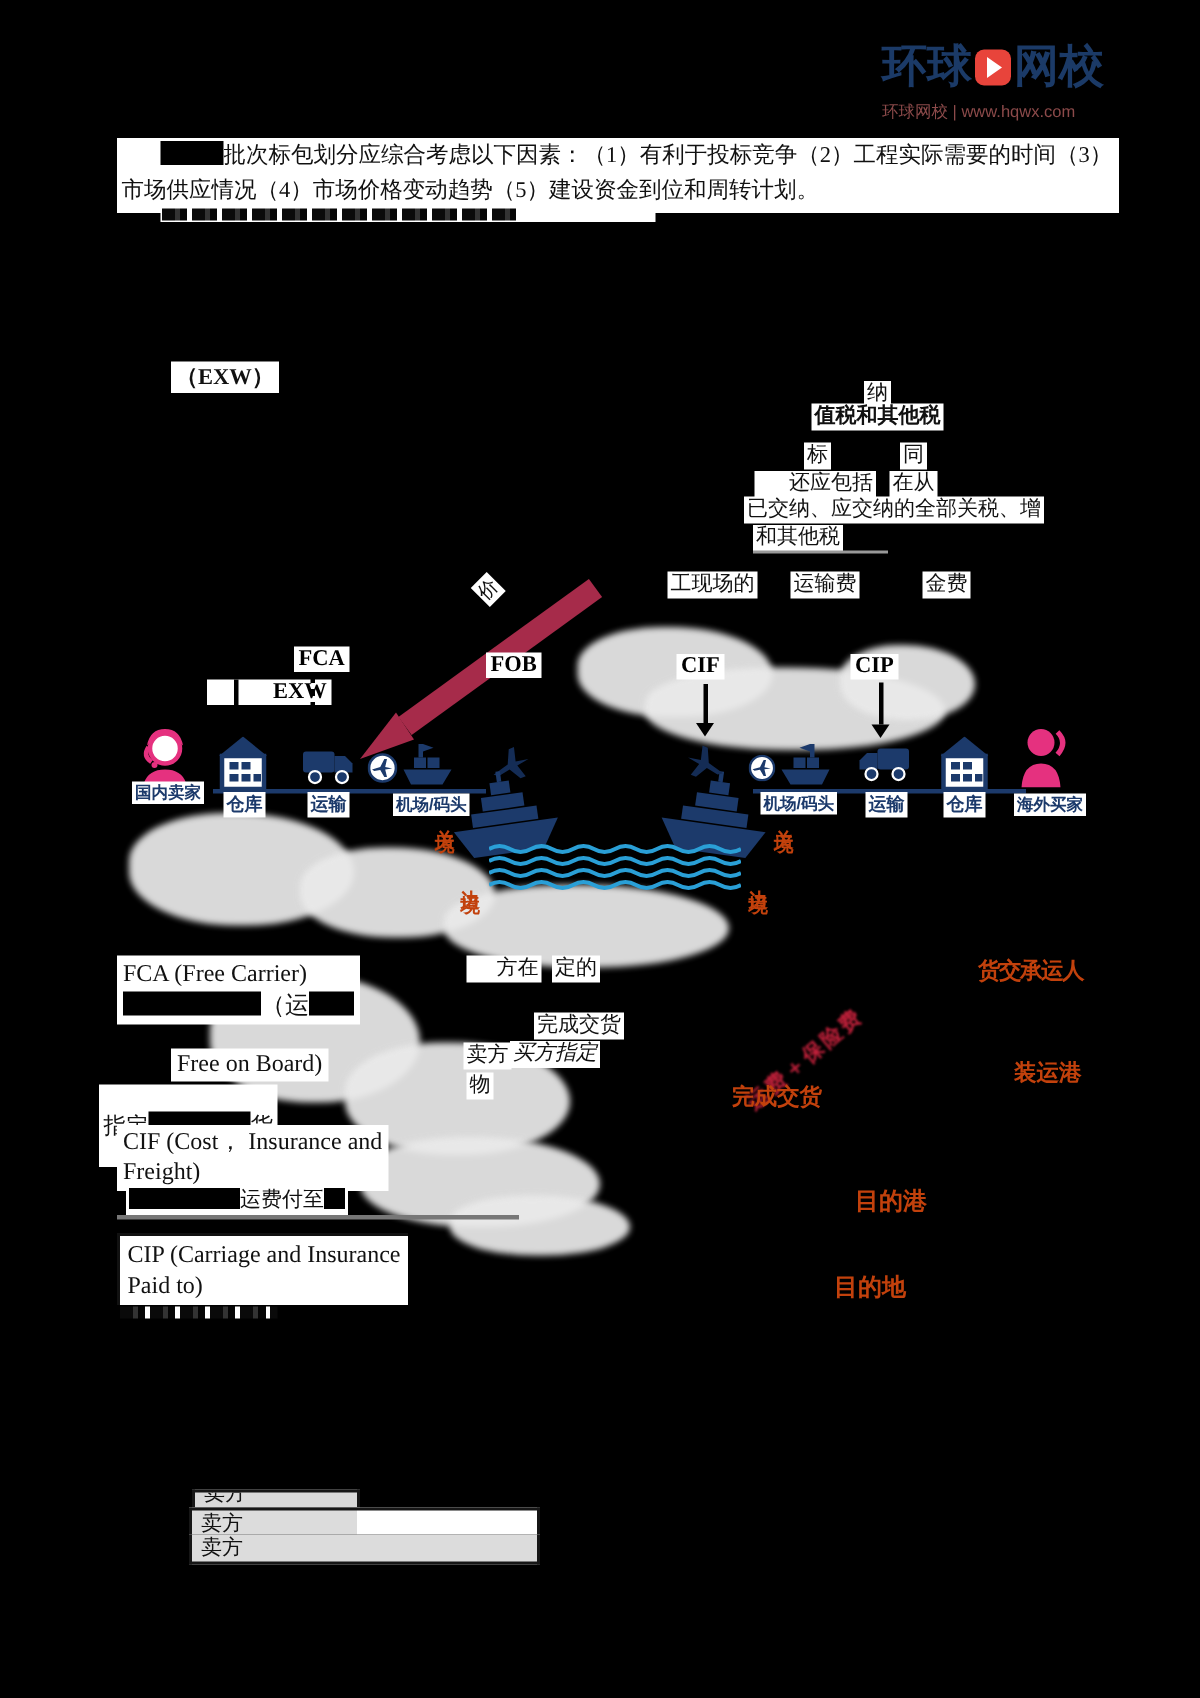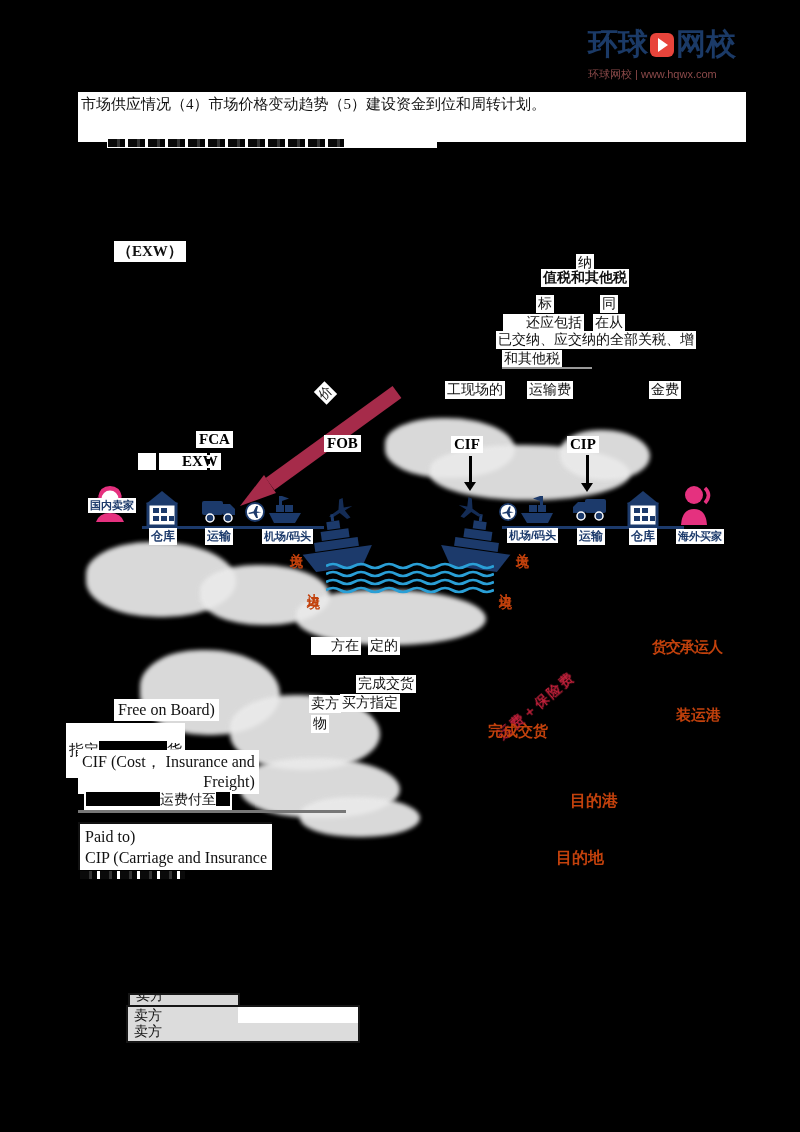--- a/index.html
+++ b/index.html
@@ -49,40 +49,43 @@
       <span>环球</span>
       <span style="display:inline-block;width:24px;height:24px;background:#e8443b;border-radius:6px;margin:0 2px;position:relative;">
         <span style="position:absolute;left:8px;top:5px;width:0;height:0;border-left:10px solid #fff;border-top:7px solid transparent;border-bottom:7px solid transparent;"></span>
       </span>
       <span>网校</span>
     </div>
     <div style="font-size:11px;margin-top:2px;color:#8c4a4a;font-family:'Liberation Sans',sans-serif;">环球网校 | www.hqwx.com</div>
   </div>
 
   <div class="patch" style="left:78px;top:92px;width:662px;height:48px;font-size:15px;line-height:23px;padding:1px 3px;">
+    <div>
+      <span class="redact" style="width:42px;margin-left:26px;"></span><span>批次标包划分应综合考虑以下因素：（1）有利于投标竞争（2）工程实际需要的时间（3）</span>
+    </div>
     <div>市场供应情况（4）市场价格变动趋势（5）建设资金到位和周转计划。</div>
   </div>
   <div class="patch" style="left:107px;top:138px;width:330px;height:10px;">
     <div class="noise" style="position:absolute;left:1px;top:1px;width:236px;height:8px;"></div>
   </div>
 
   <div class="patch" style="left:114px;top:241px;font-size:15px;font-weight:bold;padding:1px 3px;">（EXW）</div>
 
   <div class="patch frag" style="left:576px;top:254px;">纳</div>
   <div class="patch frag" style="left:541px;top:269px;font-weight:bold;">值税和其他税</div>
   <div class="patch frag" style="left:536px;top:295px;">标</div>
   <div class="patch frag" style="left:600px;top:295px;">同</div>
   <div class="patch frag" style="left:503px;top:314px;padding-left:23px;">还应包括</div>
   <div class="patch frag" style="left:593px;top:314px;">在从</div>
   <div class="patch frag" style="left:496px;top:331px;">已交纳、应交纳的全部关税、增</div>
   <div class="patch frag" style="left:502px;top:350px;">和其他税</div>
   <div style="position:absolute;left:502px;top:367px;width:90px;height:2px;background:#999;z-index:4;"></div>
   <div class="patch frag" style="left:445px;top:381px;">工现场的</div>
   <div class="patch frag" style="left:527px;top:381px;">运输费</div>
-  <div class="patch frag" style="left:649px;top:381px;">金费</div>
+  <div class="patch frag" style="left:615px;top:381px;">金费</div>
 
   <svg class="icon" style="left:222px;top:380px;z-index:3;" width="190" height="140" viewBox="0 0 190 140">
     <line x1="175" y1="12" x2="48" y2="104" stroke="#a62b4a" stroke-width="15"></line>
     <polygon points="18,126 54,113 42,95" fill="#a62b4a"></polygon>
   </svg>
   <div class="patch" style="left:318px;top:384px;font-size:13px;transform:rotate(-45deg);padding:0 1px;">价</div>
 
   <div class="term" style="left:138px;top:453px;padding-left:44px;">EXW</div>
   <div class="term" style="left:196px;top:431px;">FCA</div>
   <div class="term" style="left:324px;top:435px;">FOB</div>
@@ -100,21 +103,21 @@
   <div class="shaft" style="left:586px;top:455px;height:28px;"></div>
   <div class="ahead" style="left:581px;top:483px;"></div>
 
   <svg class="icon" style="left:90px;top:482px;" width="40" height="40" viewBox="0 0 40 40">
     <path d="M8 15 Q10 4 20 4 Q30 4 32 15 Q25 9 20 11 Q14 9 8 15 Z" fill="#e5317f"></path>
     <circle cx="20" cy="17" r="10" fill="#fff" stroke="#e5317f" stroke-width="3"></circle>
     <path d="M9 16 q-4 6 2 10" stroke="#e5317f" stroke-width="3" fill="none"></path>
     <circle cx="13" cy="28" r="2" fill="#e5317f"></circle>
     <path d="M6 40 Q9 31 20 31 Q31 31 34 40 Z" fill="#e5317f"></path>
   </svg>
-  <div class="lbl" style="left:88px;top:498px;font-size:11px;text-align:right;">国内卖家</div>
+  <div class="lbl" style="left:88px;top:521px;font-size:11px;text-align:right;">国内卖家</div>
 
   <div class="stline" style="left:142px;top:526px;width:182px;"></div>
 
   <svg class="icon" style="left:146px;top:491px;" width="32" height="36" viewBox="0 0 32 36">
     <path d="M0 13 L16 0 L32 13 Z" fill="#1c3a6b"></path>
     <rect x="2" y="13" width="28" height="22" fill="#fff" stroke="#1c3a6b" stroke-width="3"></rect>
     <rect x="7" y="17" width="6" height="5" fill="#1c3a6b"></rect>
       <rect x="15" y="17" width="6" height="5" fill="#1c3a6b"></rect>
     <rect x="7" y="25" width="6" height="5" fill="#1c3a6b"></rect>
       <rect x="15" y="25" width="6" height="5" fill="#1c3a6b"></rect>
@@ -209,53 +212,59 @@
     <path d="M2 42 Q3 26 15 26 Q27 26 28 42 Z" fill="#e5317f"></path>
     <path d="M26 5 q7 7 0 15" stroke="#e5317f" stroke-width="3.5" fill="none"></path>
   </svg>
 
   <div class="stline" style="left:502px;top:526px;width:182px;"></div>
   <div class="lbl" style="left:507px;top:528px;font-size:11px;">机场/码头</div>
   <div class="lbl" style="left:577px;top:528px;font-size:12px;">运输</div>
   <div class="lbl" style="left:629px;top:528px;font-size:12px;">仓库</div>
   <div class="lbl" style="left:676px;top:529px;font-size:11px;">海外买家</div>
 
+  <div class="patch" style="left:78px;top:637px;font-size:16px;line-height:21px;padding:2px 4px;">
+    <div>FCA (Free Carrier)</div>
+    <div>
+      <span class="redact" style="width:92px;"></span><span>（运</span><span class="redact" style="width:30px;"></span>
+    </div>
+  </div>
 
   <div class="patch frag" style="left:311px;top:637px;padding-left:20px;">方在</div>
   <div class="patch frag" style="left:368px;top:637px;">定的</div>
-  <div class="patch frag" style="left:340px;top:694px;">买方指定</div>
+  <div class="patch frag" style="left:340px;top:694px;font-style:italic;">买方指定</div>
   <div class="patch frag" style="left:311px;top:675px;margin-left:45px;">完成交货</div>
   <div class="patch frag" style="left:309px;top:695px;">卖方</div>
   <div class="patch frag" style="left:311px;top:715px;">物</div>
 
   <div class="redtxt" style="left:652px;top:638px;font-size:15px;letter-spacing:-1px;">货交承运人</div>
 
   <div class="patch" style="left:114px;top:699px;font-size:16px;padding:2px 4px;">Free on Board)</div>
   <div class="patch" style="left:66px;top:723px;font-size:15px;padding:18px 3px;">
     <span>指定</span><span class="redact" style="width:68px;"></span><span>货</span>
   </div>
 
   <div class="redtxt" style="left:500px;top:728px;font-size:14px;transform:rotate(-40deg);transform-origin:left center;letter-spacing:2px;filter:blur(0.7px);color:#c0203a;">运费＋保险费</div>
   <div class="redtxt" style="left:488px;top:722px;font-size:15px;">完成交货</div>
   <div class="redtxt" style="left:676px;top:706px;font-size:15px;">装运港</div>
 
-  <div class="patch" style="left:78px;top:750px;font-size:16px;line-height:20px;padding:2px 4px;text-align:right;">
+  <div class="patch" style="left:78px;top:750px;font-size:16px;line-height:20px;padding:2px 4px;">
     <div>CIF (Cost， Insurance and</div>
     <div>Freight)</div>
   </div>
   <div class="patch" style="left:84px;top:790px;font-size:14px;padding:1px 2px;">
     <span class="redact" style="width:74px;height:14px;"></span><span>运费付至</span><span class="redact" style="width:14px;height:14px;"></span>
   </div>
   <div class="redtxt" style="left:570px;top:791px;font-size:16px;">目的港</div>
 
   <div style="position:absolute;left:78px;top:810px;width:268px;height:3px;background:#777;z-index:4;"></div>
 
   <div class="patch" style="left:78px;top:822px;font-size:16px;line-height:21px;padding:2px 5px;border-top:2px solid #111;border-left:2px solid #111;">
+    <div>CIP (Carriage and Insurance</div>
     <div>Paid to)</div>
-    <div>CIP (Carriage and Insurance</div>
   </div>
   <div class="redtxt" style="left:556px;top:848px;font-size:16px;">目的地</div>
   <div class="noise" style="position:absolute;left:80px;top:871px;width:105px;height:8px;z-index:4;"></div>
 
   <div class="cell" style="left:128px;top:993px;width:112px;height:12px;background:#d9d9d9;border-bottom:none;overflow:hidden;">
     <span style="position:relative;top:-8px;">卖方</span>
   </div>
   <div class="cell" style="left:126px;top:1005px;width:114px;height:20px;background:#dcdcdc;">卖方</div>
   <div class="cell" style="left:238px;top:1005px;width:122px;height:20px;background:#fff;border-left:none;"></div>
   <div class="cell" style="left:126px;top:1023px;width:234px;height:20px;background:#dcdcdc;border-top:none;">卖方</div>

